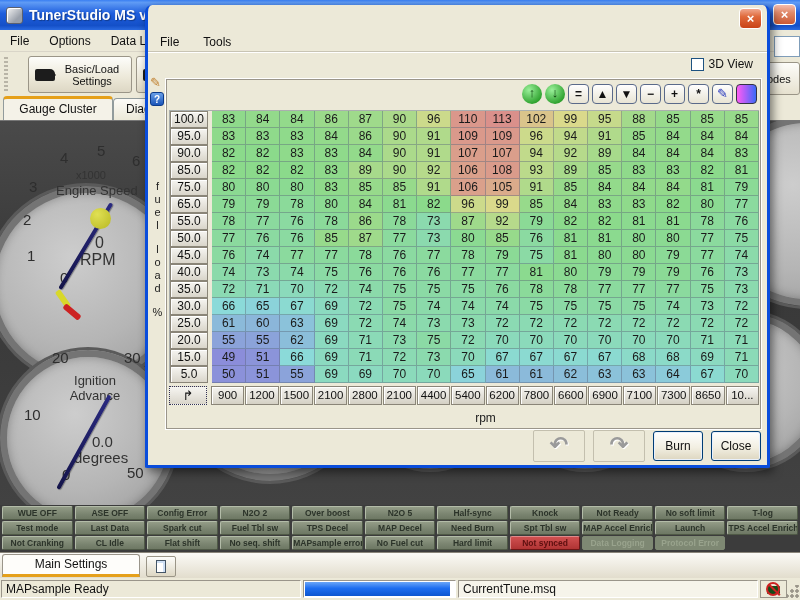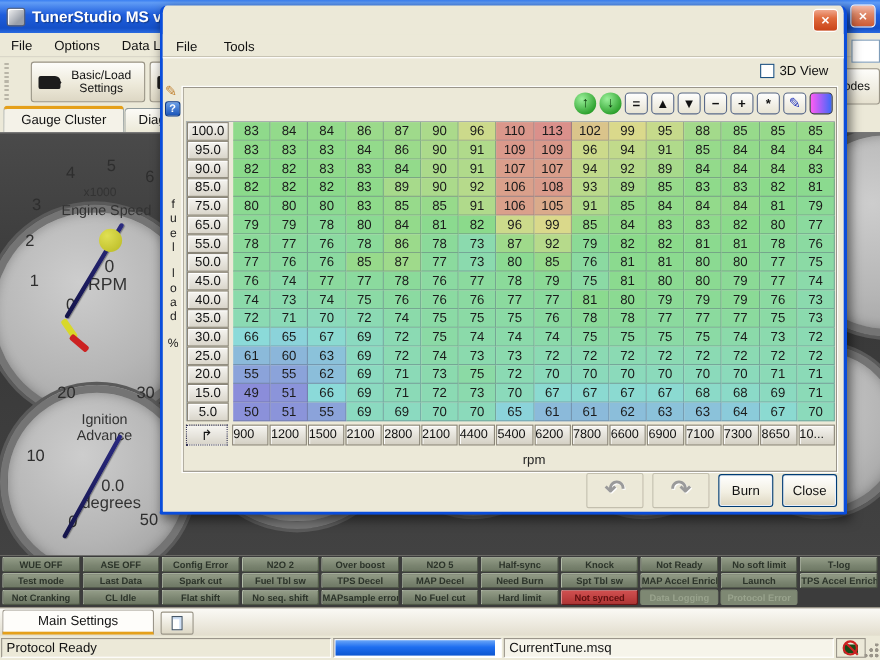--- a/index.html
+++ b/index.html
@@ -138,21 +138,21 @@
     background:linear-gradient(180deg,#f6f5f1,#d9d5ca); border:1px solid #8a8578;
     box-shadow:inset 1px 1px 0 #fff; margin-right:4px; }
   .cells { flex:1; display:grid; grid-template-columns:repeat(16,1fr); }
   .cell { font-size:12px; color:#1b1b1b; text-align:center; line-height:16px;
     border-right:1px solid rgba(90,105,125,.45); border-bottom:1px solid rgba(90,105,125,.45); }
   .cells-frame { border-top:1px solid rgba(90,105,125,.45); border-left:1px solid rgba(90,105,125,.45); }
   .hdr-row { display:flex; height:19px; margin-top:2px; }
   .corner-btn { width:38px; flex:0 0 38px; font-size:13px; color:#111; text-align:center; line-height:17px;
     background:linear-gradient(180deg,#f6f5f1,#d9d5ca); border:1px dotted #335; margin-right:4px; }
   .hdrs { flex:1; display:grid; grid-template-columns:repeat(16,1fr); gap:1px; }
-  .col-hdr { font-size:11.5px; color:#111; text-align:left; line-height:17px;
+  .col-hdr { font-size:11.5px; color:#111; text-align:center; line-height:17px;
     background:linear-gradient(180deg,#f6f5f1,#d4d0c4); border:1px solid #8a8578; box-shadow:inset 1px 1px 0 #fff;
     overflow:hidden; white-space:nowrap; }
   .xaxis { position:absolute; left:44px; bottom:4px; width:551px; text-align:center; font-size:12px; color:#222; }
 
   .undo-btn { position:absolute; width:52px; height:32px; top:425px; background:#ece9d8; border:1px solid #c3bfae;
     border-radius:2px; font-size:22px; color:#9a9a9a; text-align:center; line-height:28px; font-weight:bold;
     text-shadow:1px 1px 0 #fff; }
   .xp-btn { position:absolute; top:426px; width:50px; height:30px; border:1px solid #003c74; border-radius:3px;
     background:linear-gradient(180deg,#fff,#f2efe2 55%,#ddd6c0); font-size:12px; color:#111; text-align:center; line-height:28px;
     box-shadow:inset 0 0 0 1px #e8f0fc; }
@@ -284,21 +284,21 @@
   <div class="dash-strip">
     <div class="dash-tab">
       <span>Main Settings</span>
     </div>
     <div class="dash-ico-btn">
       <div class="page-ico"></div>
     </div>
   </div>
 
   <div class="statusbar">
-    <div class="sfield sf1">Protocol Ready</div>
+    <div class="sfield sf1">MAPsample Ready</div>
     <div class="sfield sf2">
       <div class="pbar" id="pbar" style="width: 97%;"></div>
     </div>
     <div class="sfield sf3">CurrentTune.msq</div>
     <div class="cam-btn">
       <div class="cam-body"></div>
       <div class="no-sign"></div>
     </div>
     <div class="grip-corner"></div>
   </div>

